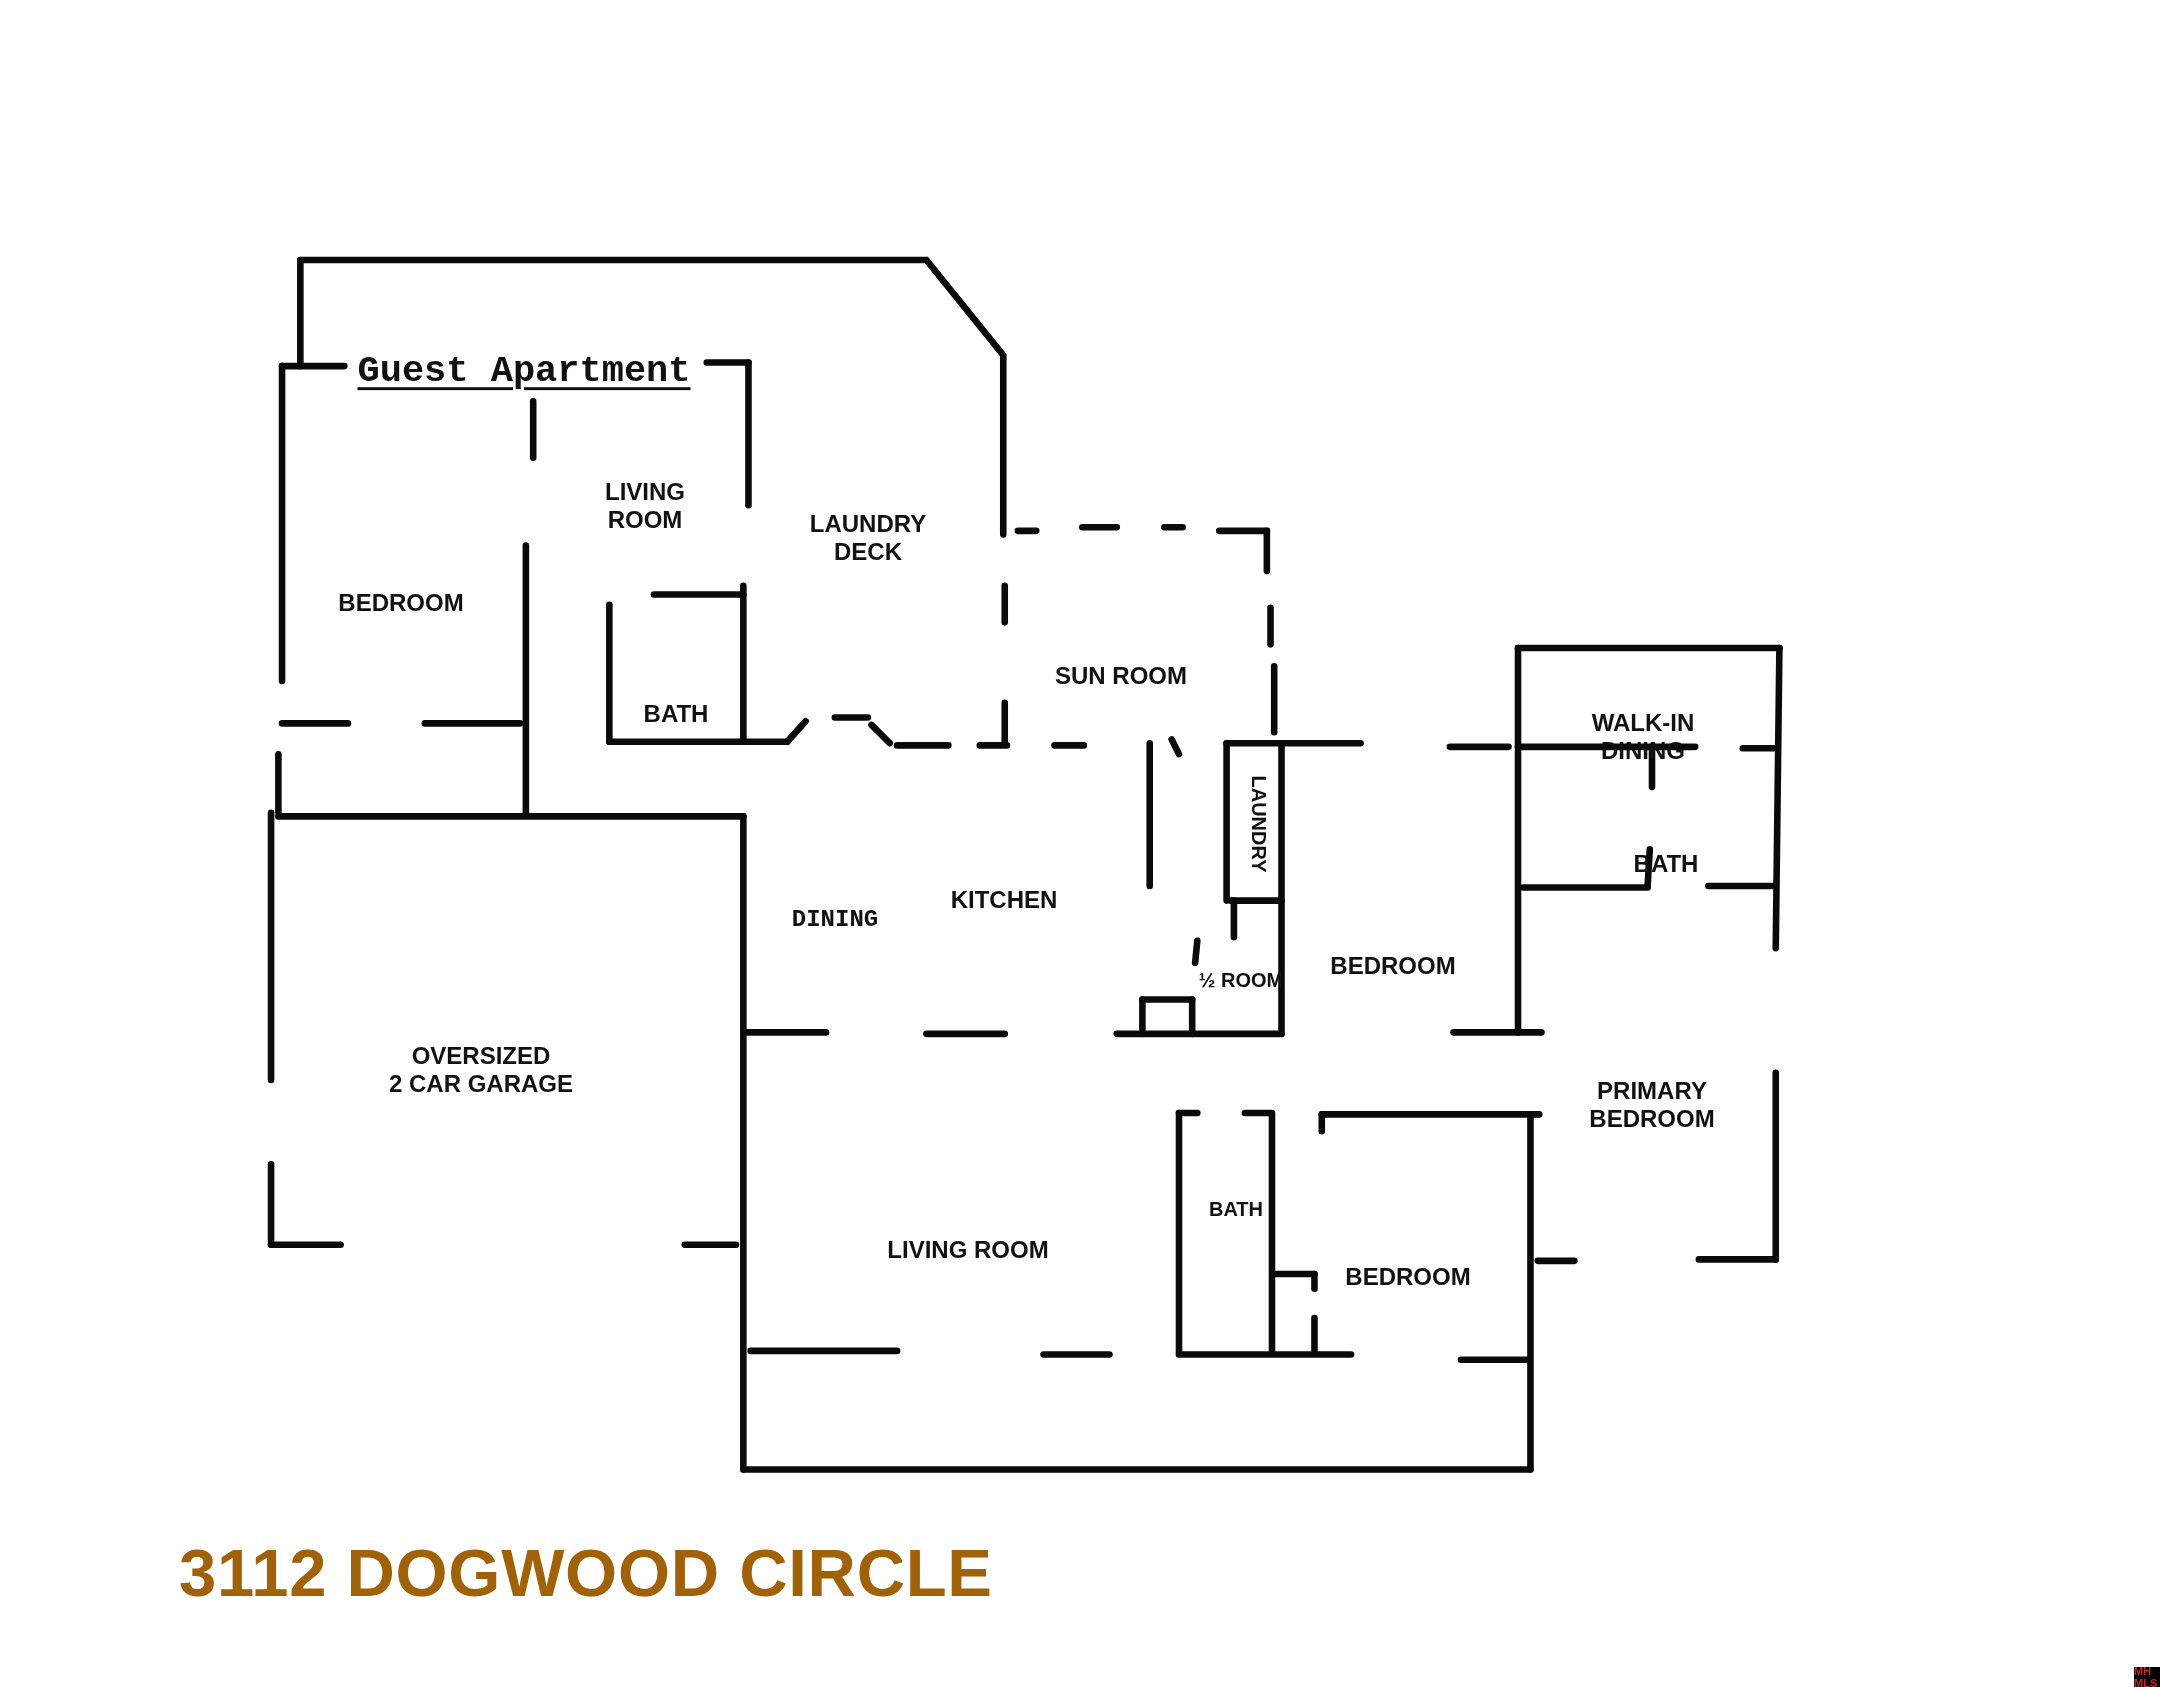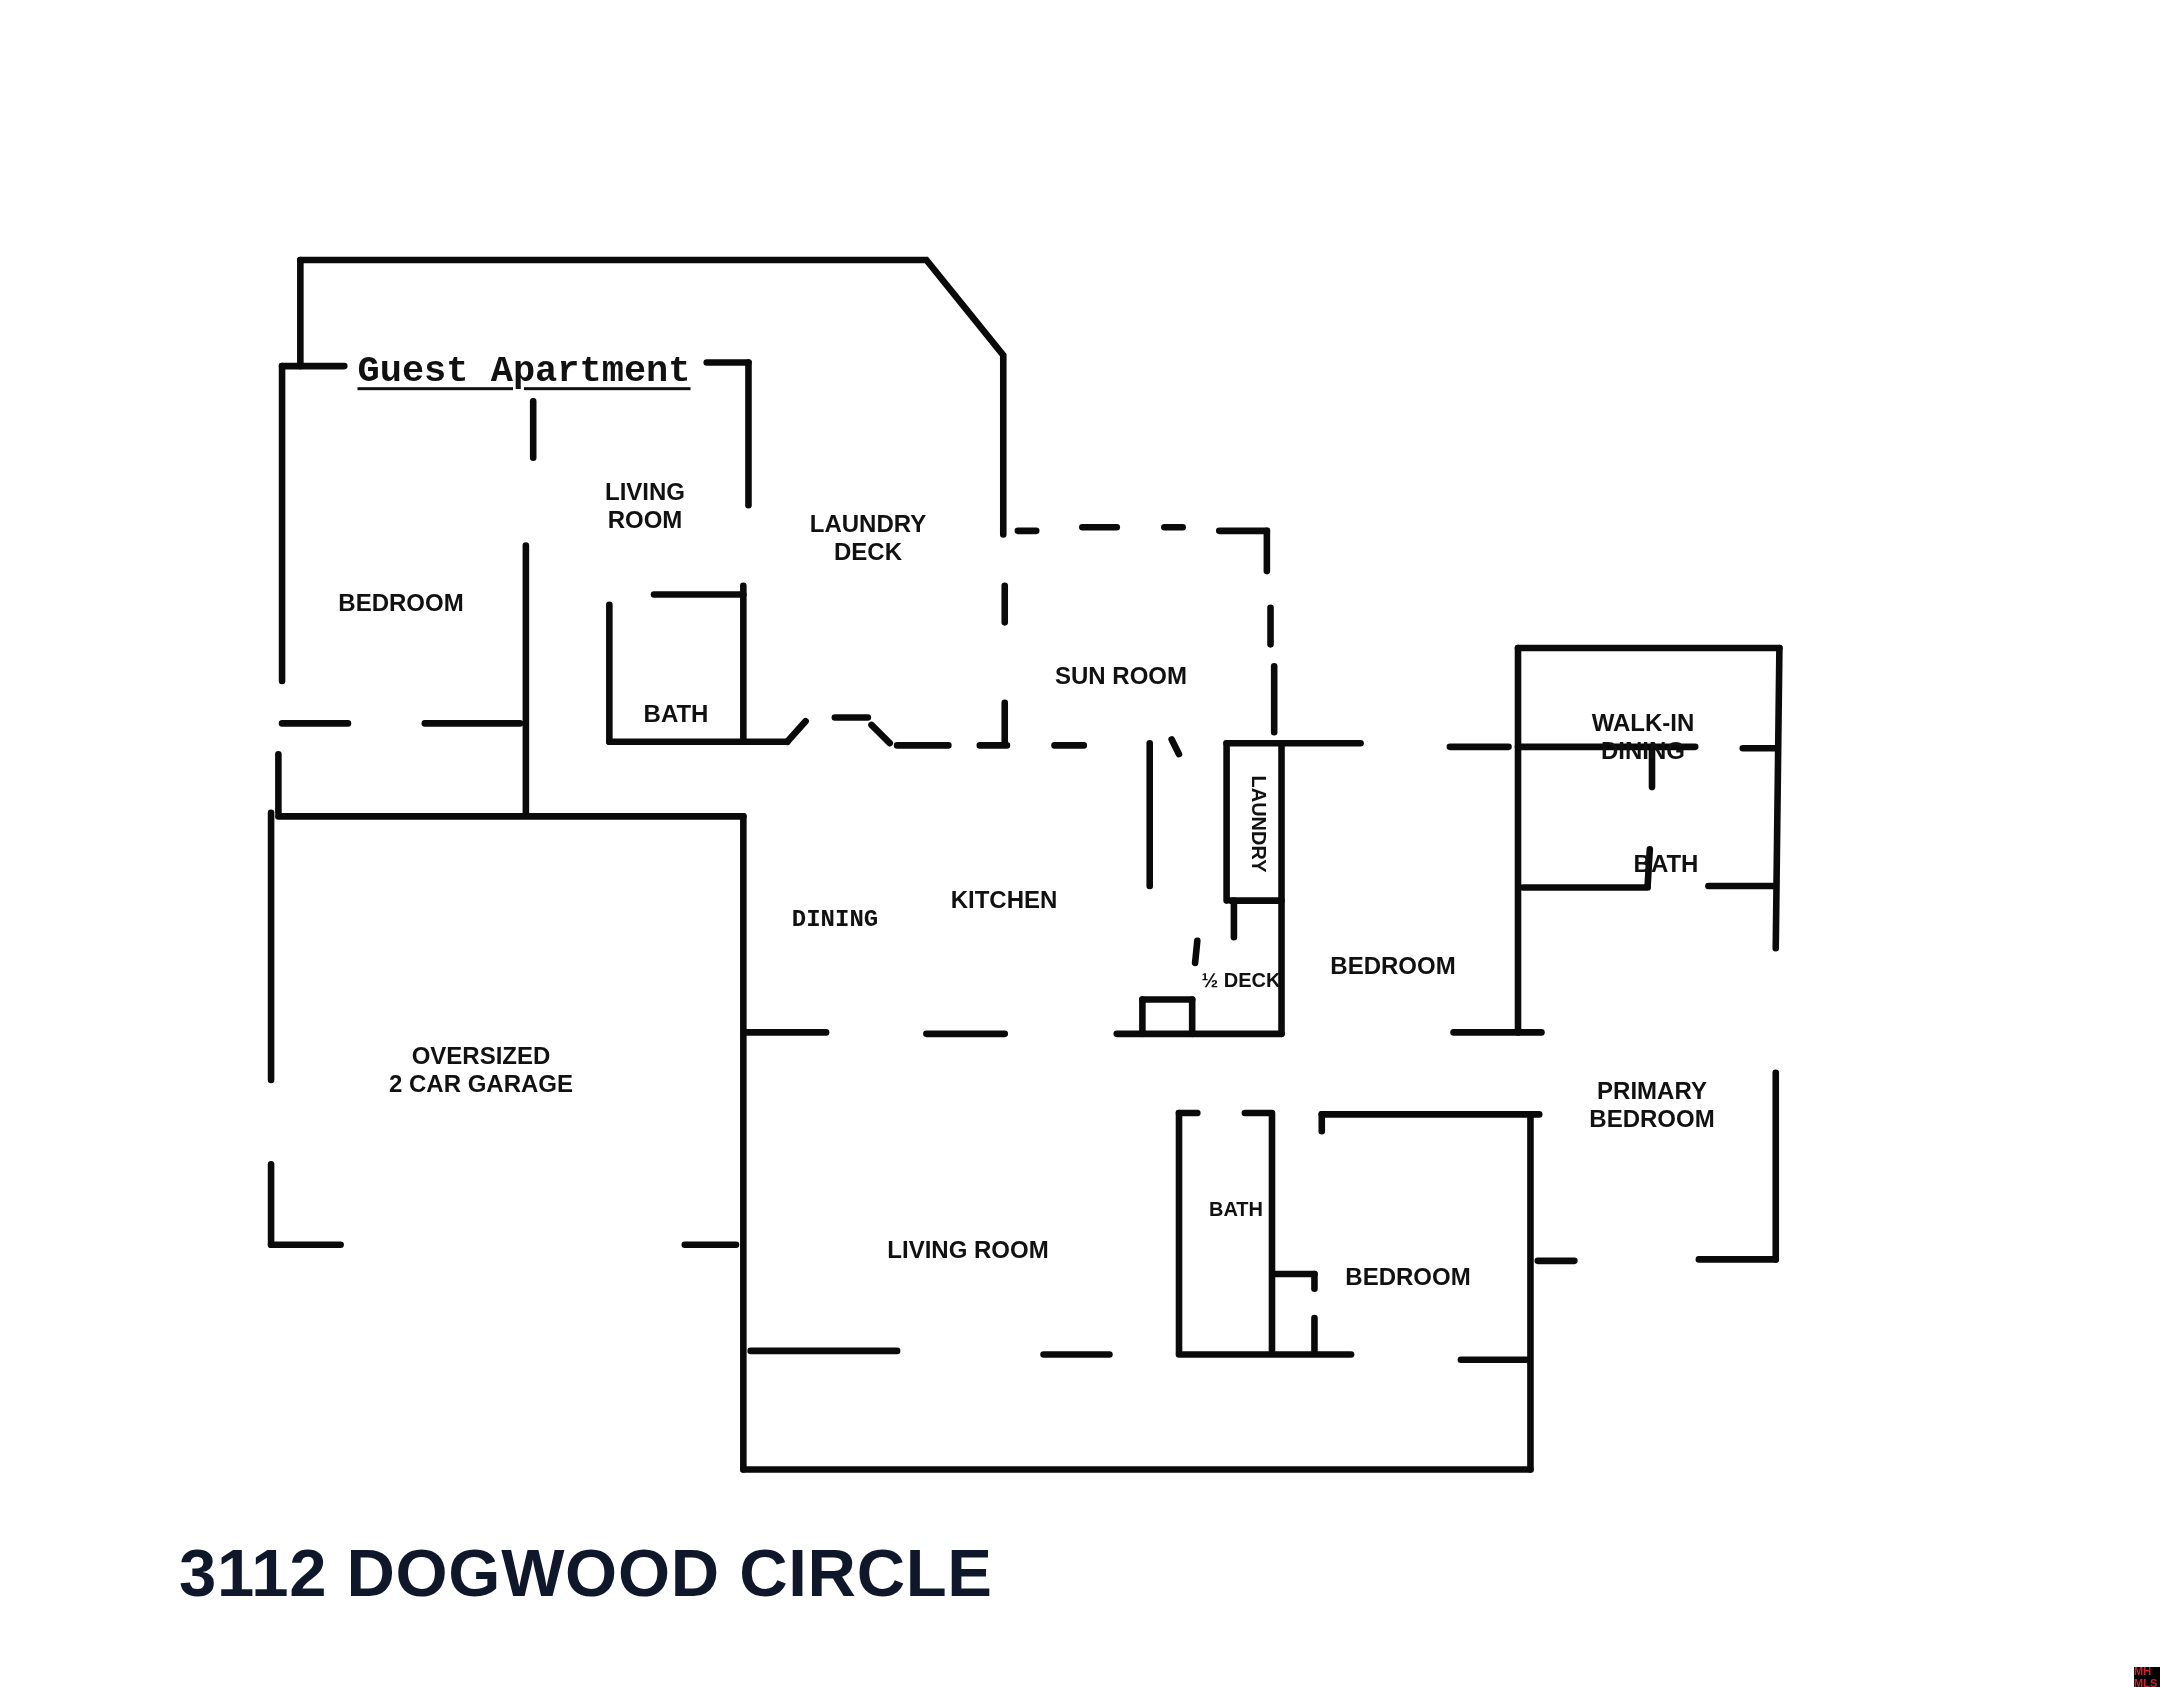--- a/index.html
+++ b/index.html
@@ -4,21 +4,21 @@
 <style>
   html, body { margin:0; padding:0; background:#ffffff; }
   body { width:2183px; height:1687px; position:relative; overflow:hidden; font-family:"Liberation Sans", sans-serif; }
   #plan { position:absolute; left:0; top:0; width:2183px; height:1687px; }
   .wall { stroke:#0a0a0a; stroke-width:9; stroke-linecap:round; fill:none; }
   .label { position:absolute; font-family:"Liberation Sans", sans-serif; font-weight:bold; color:#111; text-align:center; line-height:1.18; white-space:pre-line; transform:translate(-50%,-50%); }
   .room { font-size:24px;margin-top:45px; }
   .small { font-size:20px; }
   .guest { font-family:Liberation Mono, monospace; font-weight:bold; font-size:37px; text-decoration:underline; text-decoration-thickness:2.9px; text-underline-offset:5.9px; transform:translate(-50%,-50%); }
   .laundry { font-size:20px; transform:translate(-50%,-50%) rotate(90deg); }
-  .address { position:absolute; left:179px; top:1534px; font-family:"Liberation Sans", sans-serif; font-weight:bold; font-size:67px; color:#0f172a; letter-spacing:0.7px; }
+  .address { position:absolute; left:179px; top:1534px; font-family:"Liberation Sans", sans-serif; font-weight:bold; font-size:67px; color:#a16207; letter-spacing:0.7px; }
   .badge { position:absolute; left:2134px; top:1667px; width:26px; height:20.5px; background:#000; color:#d11f2a; font-family:"Liberation Sans", sans-serif; font-weight:bold; font-size:11px; display:flex; align-items:center; justify-content:center; }
 </style>
 </head>
 <body>
 
 <svg id="plan" viewBox="0 0 2981 2304" xmlns="http://www.w3.org/2000/svg">
   <g class="wall">
 
     <path d="M410 355 L1265 355 L1370 485 L1370 730"></path>
     <line x1="410" y1="355" x2="410" y2="500"></line>
@@ -126,21 +126,21 @@
 <div class="label room" style="left:401px;top:558px;">BEDROOM</div>
 <div class="label room" style="left:676px;top:669px;">BATH</div>
 <div class="label room" style="left:1121px;top:631px;">SUN ROOM</div>
 <div class="label room" style="left:1643px;top:692px;">WALK-IN
 DINING</div>
 <div class="label room" style="left:1666px;top:819px;">BATH</div>
 <div class="label laundry" style="left:1258px;top:824px;">LAUNDRY</div>
 <div class="label room" style="left:835px;top:875px;font-family:Liberation Mono, monospace;">DINING</div>
 <div class="label room" style="left:1004px;top:855px;">KITCHEN</div>
 <div class="label room" style="left:1393px;top:921px;">BEDROOM</div>
-<div class="label small" style="left:1241px;top:981px;">½ DECK</div>
+<div class="label small" style="left:1241px;top:981px;">½ ROOM</div>
 <div class="label room" style="left:481px;top:1025px;">OVERSIZED
 2 CAR GARAGE</div>
 <div class="label room" style="left:1652px;top:1060px;">PRIMARY
 BEDROOM</div>
 <div class="label room" style="left:968px;top:1205px;">LIVING ROOM</div>
 <div class="label small" style="left:1236px;top:1210px;">BATH</div>
 <div class="label room" style="left:1408px;top:1232px;">BEDROOM</div>
 
 <div class="address">3112 DOGWOOD CIRCLE</div>
 <div class="badge">MH MLS</div>

